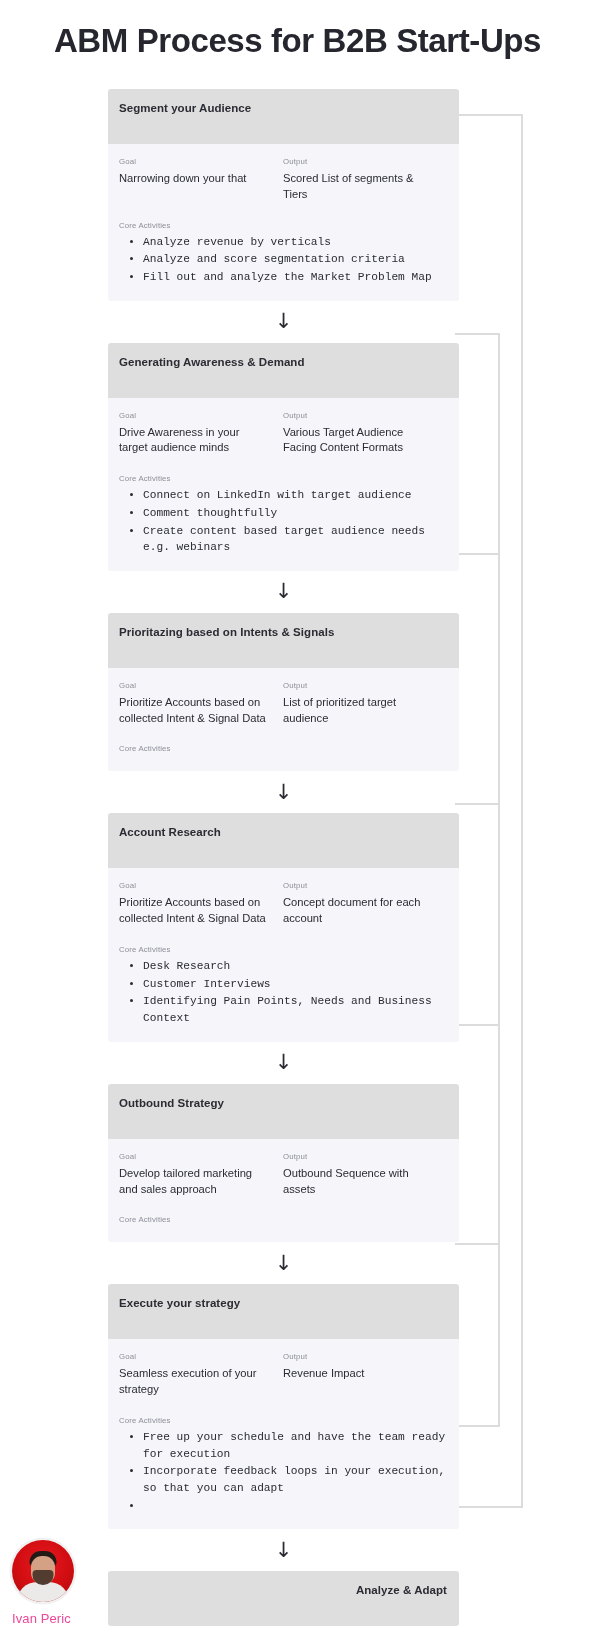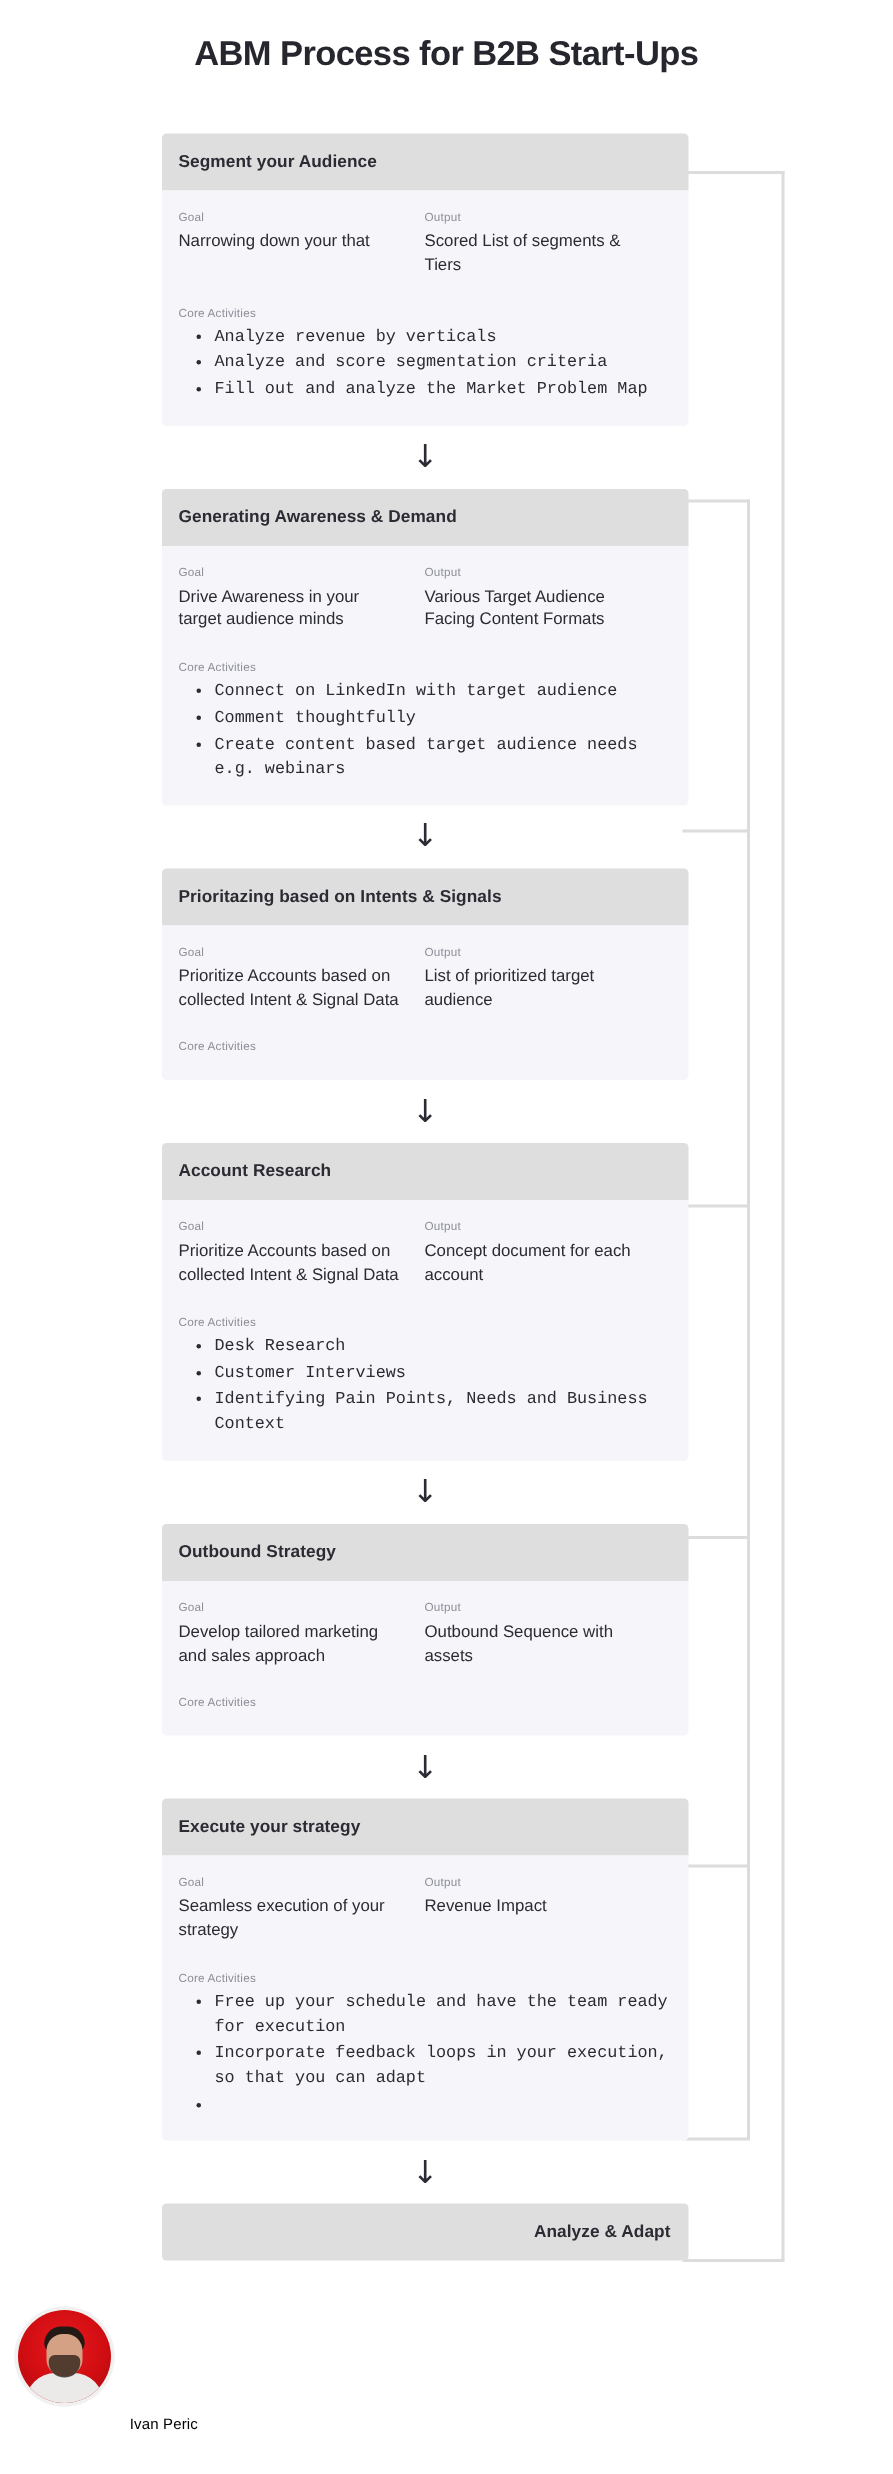--- a/index.html
+++ b/index.html
@@ -17,21 +17,21 @@
     overflow: hidden;
   }
 
   
   .page-title {
     position: absolute;
     left: 0;
     top: 22px;
     width: 595px;
     text-align: center;
-    font-size: 23px;
+    font-size: 33px;
     font-weight: bold;
     letter-spacing: -0.4px;
     color: #26262e;
   }
 
   
   .flow {
     position: absolute;
     left: 108px;
     top: 89px;
@@ -40,21 +40,21 @@
 
   .card {
     width: 351px;
     margin: 0;
     position: relative;
   }
 
   .card-header {
     background: #dedede;
     border-radius: 3px 3px 0 0;
-    padding: 13px 12px 13px 11px;
+    padding: 13px 12px 30px 11px;
     font-size: 11.5px;
     font-weight: bold;
     color: #2b2b33;
     letter-spacing: 0.05px;
     box-sizing: border-box;
     min-height: 36px;
     display: flex;
     align-items: center;
   }
 
@@ -188,24 +188,23 @@
     left: 50%;
     bottom: 0;
     transform: translateX(-50%);
     width: 52px;
     height: 20px;
     background: #eceae8;
     border-radius: 20px 20px 0 0;
   }
   .author-name {
     margin-top: 9px;
-    font-size: 10px;
-    color: #000000;
+    font-size: 13px;
+    color: #ec4899;
     letter-spacing: 0.1px;
-    text-align: right;
   }
 </style>
 </head>
 <body>
 
 <div class="page-title">ABM Process for B2B Start-Ups</div>
 
 <div class="connectors">
 
   <div class="conn h" style="left:455px; top:114px;  width:68px;"></div>

